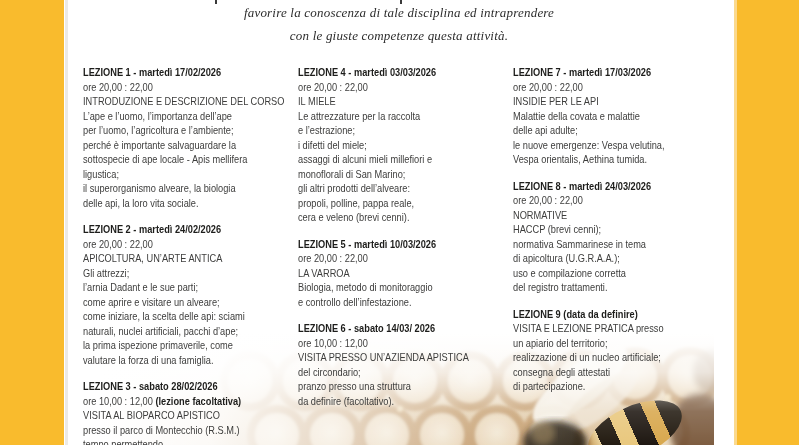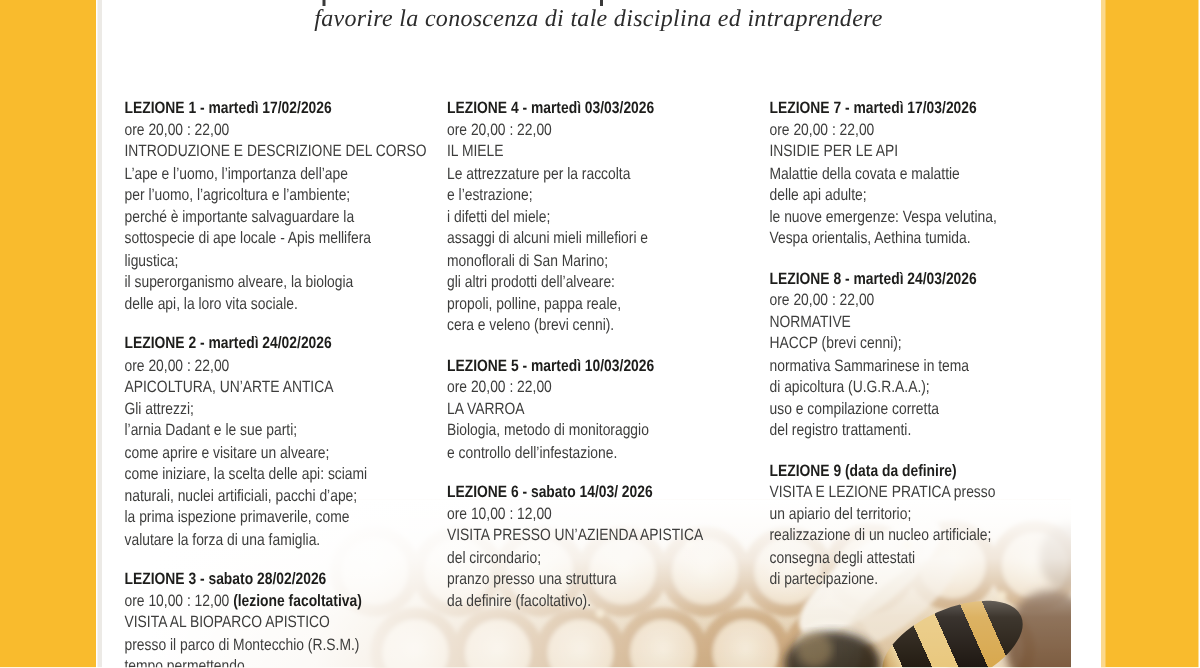--- a/index.html
+++ b/index.html
@@ -4,21 +4,21 @@
 <style>
   html,body{margin:0;padding:0;background:#ffffff;}
   .page{position:relative;width:800px;height:445px;background:#ffffff;overflow:hidden;
         font-family:"Liberation Sans",sans-serif;}
   .border{position:absolute;top:0;bottom:0;background:#F9BB2D;z-index:3;}
   .border.left{left:0;width:64px;}
   .left-shadow{position:absolute;left:65px;top:0;bottom:0;width:3px;background:#e4e1dc;opacity:.7;z-index:3;}
   .border.right{left:734px;width:62px;border-left:3px solid #FBD98D;}
   .header{position:absolute;left:64px;width:670px;top:1px;text-align:center;
           font-family:"Liberation Serif",serif;font-style:italic;color:#2c2c2c;z-index:2;}
-  .h-line{font-size:16px;line-height:23px;white-space:nowrap;letter-spacing:.2px;}
+  .h-line{font-size:13px;line-height:23px;white-space:nowrap;letter-spacing:.2px;}
   .clip-mark{position:absolute;width:2px;height:4px;background:#3a3a3a;top:0;z-index:2;}
   .clip-mark.m1{left:215px;}
   .clip-mark.m2{left:400px;}
   .col{position:absolute;top:65px;width:215px;z-index:2;transform:scaleX(0.84);transform-origin:0 0;}
   .col.c1{left:83px;}
   .col.c2{left:298px;}
   .col.c3{left:513px;}
   .lesson{margin-bottom:12px;}
   .lesson-title{font-size:11px;line-height:14.5px;white-space:nowrap;font-weight:bold;color:#1d1d1b;}
   .line{font-size:11px;line-height:14.5px;white-space:nowrap;color:#3d3d3c;}
@@ -32,20 +32,21 @@
 
   <div class="border left"></div>
   <div class="left-shadow"></div>
   <div class="border right"></div>
 
   <div class="clip-mark m1"></div>
   <div class="clip-mark m2"></div>
 
   <div class="header">
     <div class="h-line">favorire la conoscenza di tale disciplina ed intraprendere</div>
+    <div class="h-line">con le giuste competenze questa attività.</div>
   </div>
 
   <svg class="photo" viewBox="0 0 614 112" xmlns="http://www.w3.org/2000/svg">
     <defs>
       <linearGradient id="warmBase" x1="0" y1="0" x2="0" y2="1">
         <stop offset="0%" stop-color="#f8f1e6"></stop>
         <stop offset="55%" stop-color="#ead9bd"></stop>
         <stop offset="100%" stop-color="#d8bc95"></stop>
       </linearGradient>
       <radialGradient id="cellFill" cx="0.5" cy="0.45" r="0.75">

